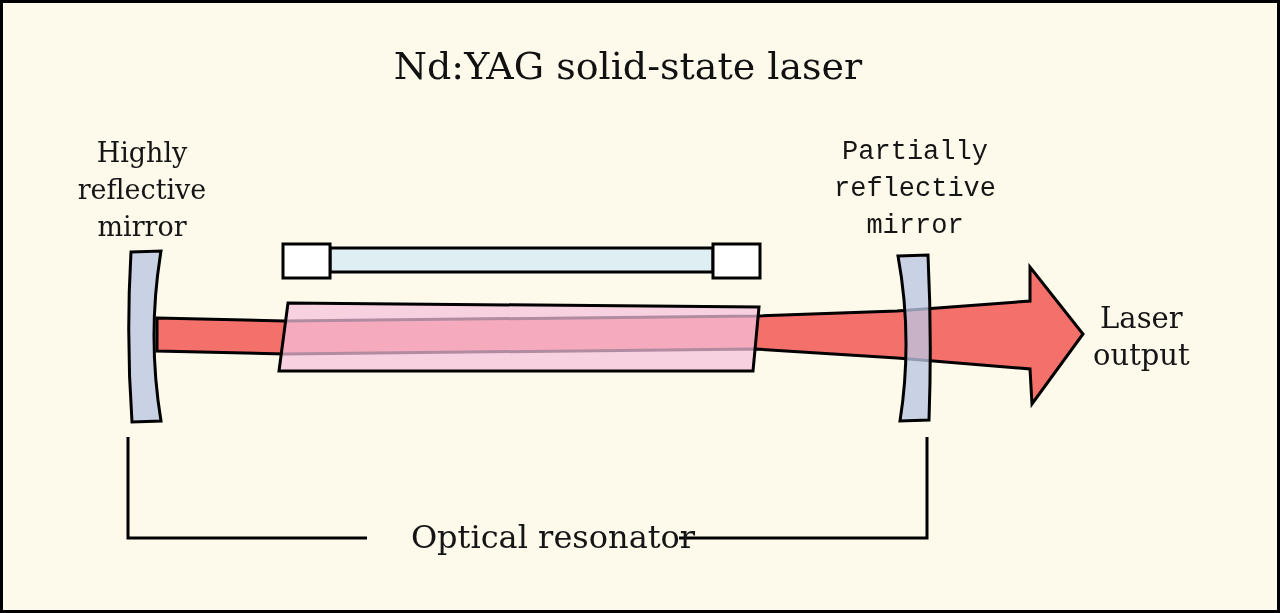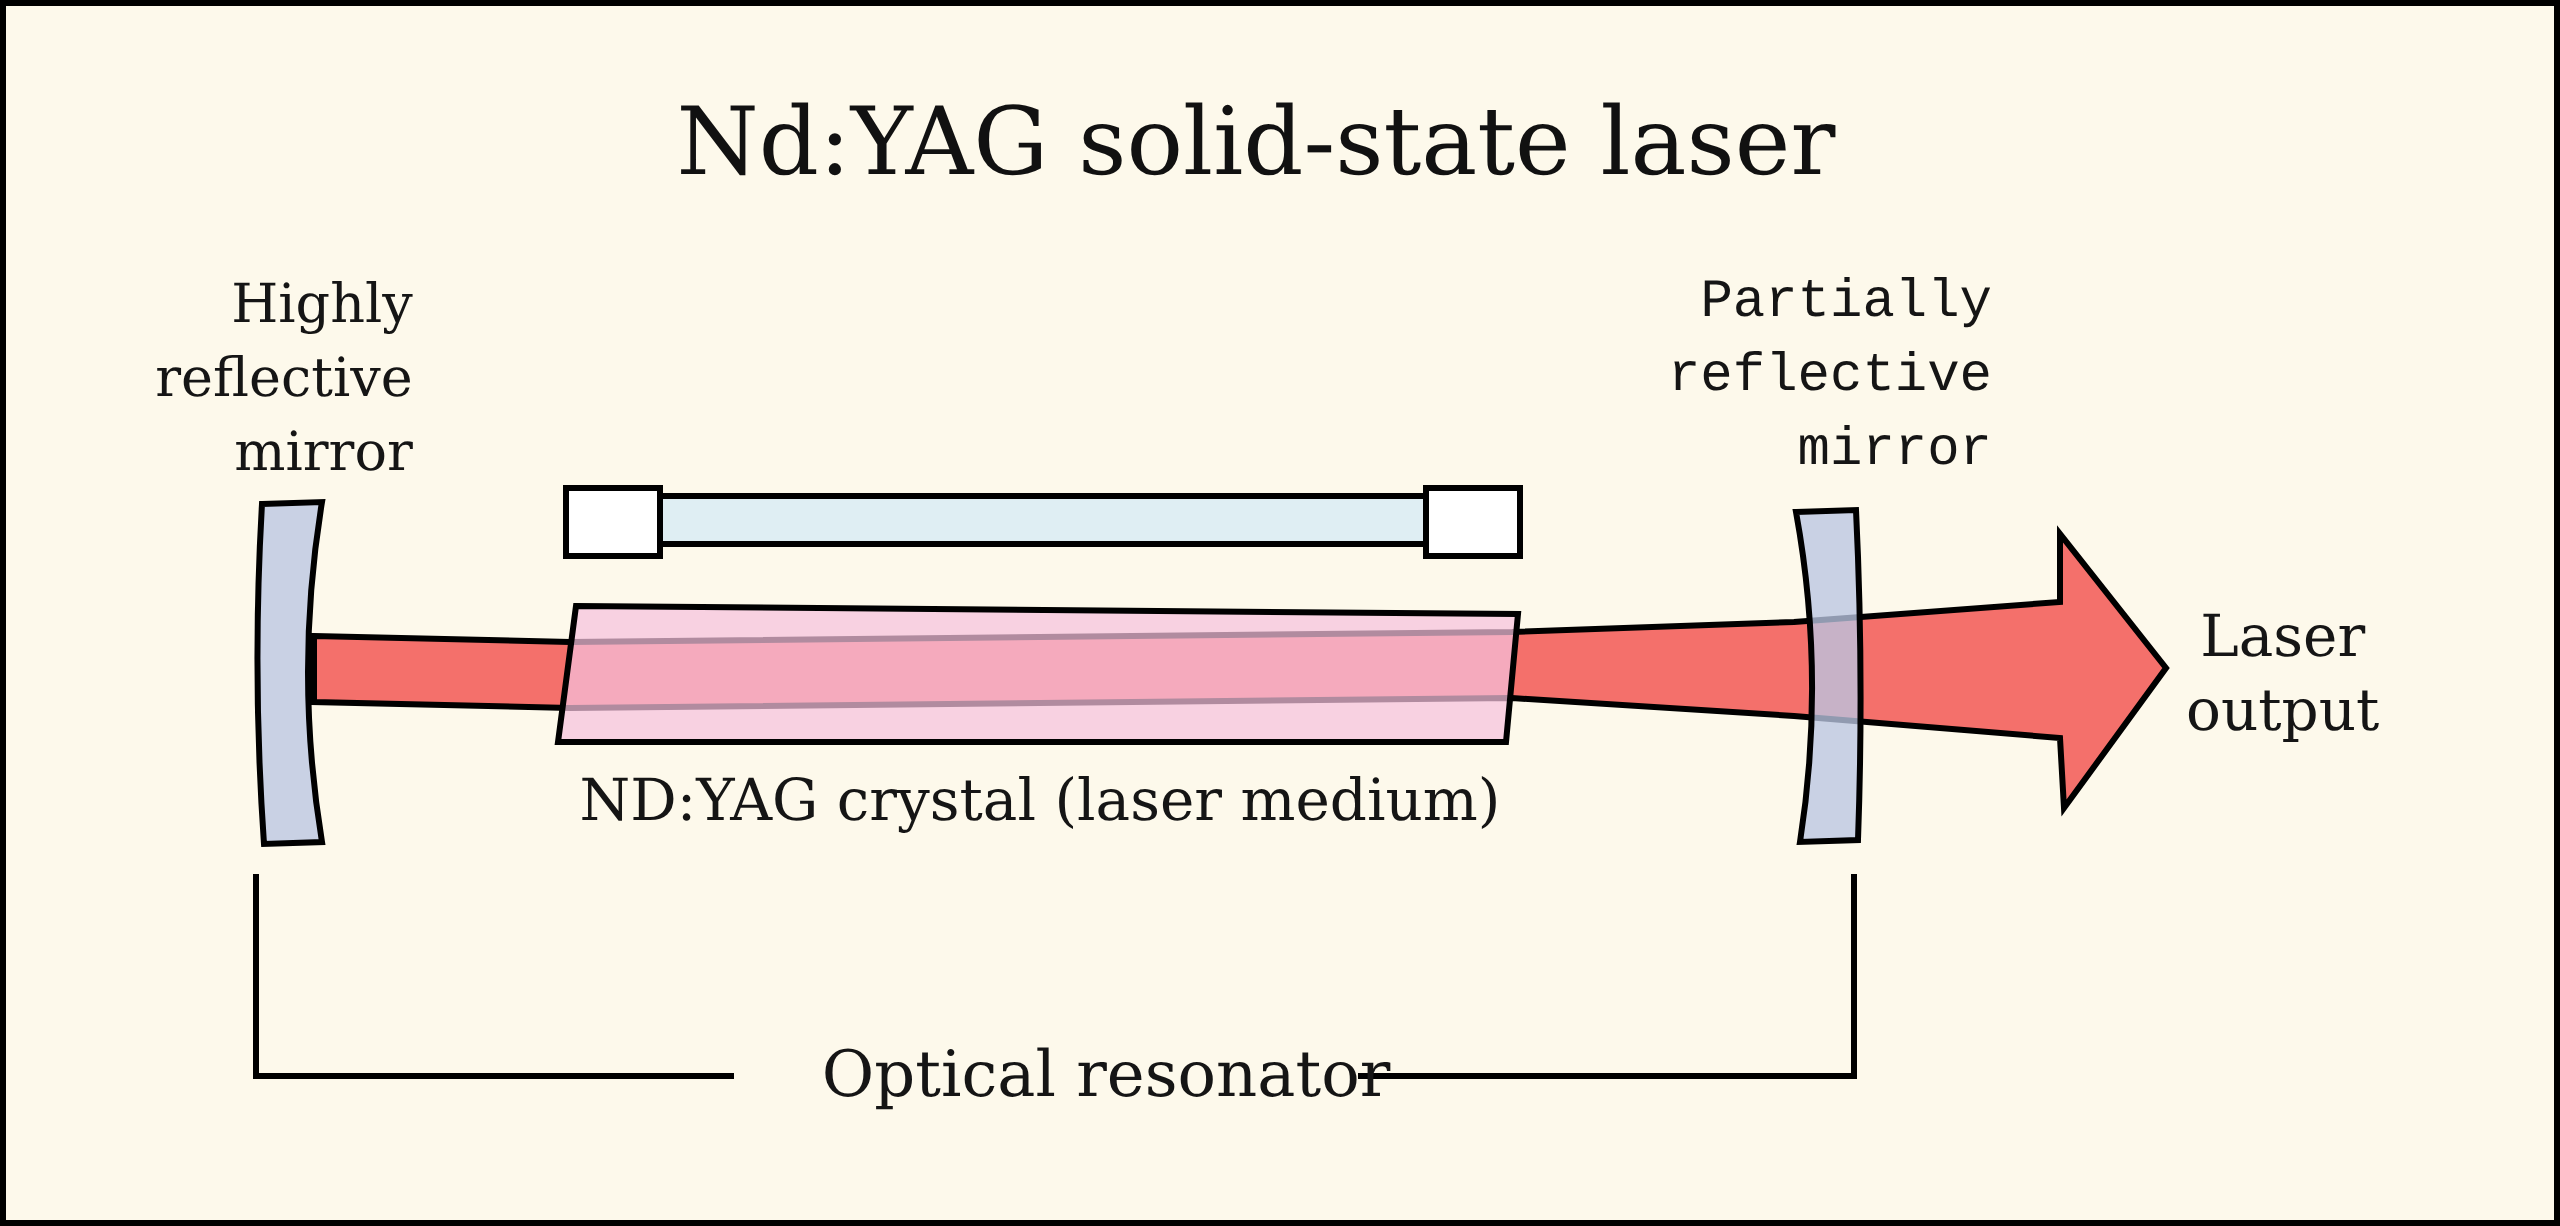--- a/index.html
+++ b/index.html
@@ -9,28 +9,28 @@
     font-family:"DejaVu Serif","Liberation Serif",serif;
     overflow:hidden;
   }
   .stage svg{position:absolute;left:0;top:0;}
   .lbl{
     position:absolute;
     color:#151515;
     white-space:pre-line;
     line-height:37px;
     font-size:27px;
-    text-align:right;
+    text-align:center;
   }
   .lbl.center{transform:translateX(-50%);}
   .title{
     position:absolute;
     left:628px;top:44px;
     transform:translateX(-50%);
-    font-size:47px;
+    font-size:38px;
     color:#111;
     white-space:nowrap;
   }
   .flash-lbl,.crystal-lbl{font-size:29px;white-space:nowrap;}
   .output-lbl{text-align:center;font-size:29px;}
   .resonator-lbl{font-size:32px;white-space:nowrap;margin-left:30px;}
 </style>
 </head>
 <body>
 
@@ -63,19 +63,18 @@
 
   <div class="lbl center" style="left:142px;top:134px;">Highly
 reflective
 mirror</div>
 
   <div class="lbl center" style="left:915px;top:134px;font-family:Liberation Mono, monospace;">Partially
 reflective
 mirror</div>
 
 
-  <div class="lbl center crystal-lbl" style="left:520px;top:382px;">ND:YAG crystal (laser medium)</div>
 
   <div class="lbl output-lbl" style="left:1093px;top:300px;">Laser
 output</div>
 
   <div class="lbl center resonator-lbl" style="left:523px;top:519px;">Optical resonator</div>
 </div>
 
 </body></html>

